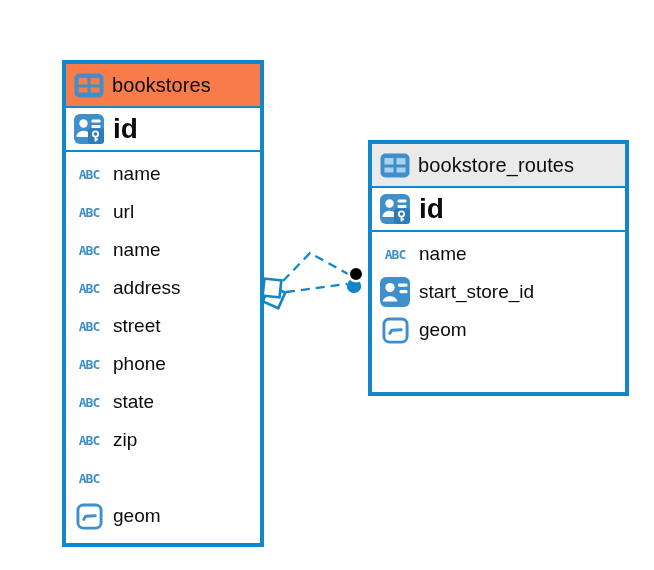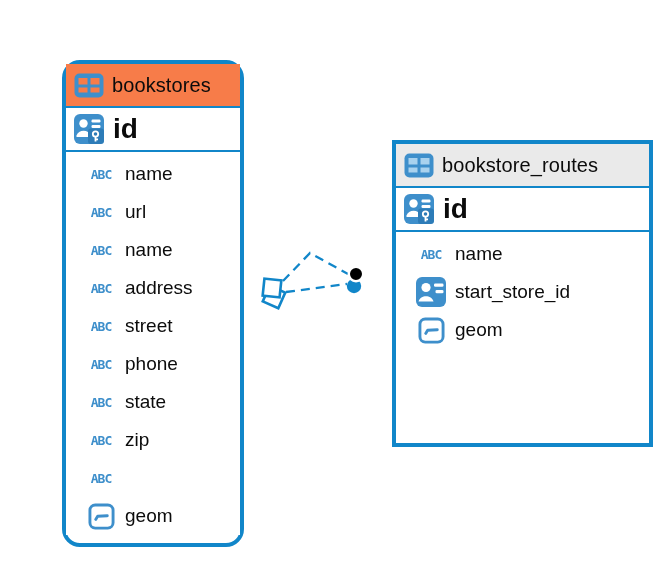--- a/index.html
+++ b/index.html
@@ -3,37 +3,37 @@
 <meta charset="utf-8">
 <style>
   html,body{margin:0;padding:0;background:#ffffff;}
   .canvas{
     position:relative;width:654px;height:570px;background:#ffffff;overflow:hidden;
     font-family:"Liberation Sans",sans-serif;color:#0b0b0b;
   }
   .etable{
     position:absolute;border:4.5px solid #1186C9;background:#ffffff;box-sizing:border-box;
   }
-  .t-bookstores{left:62px;top:60px;width:182px;height:487px;border-radius:18px;}
-  .t-routes{left:368px;top:140px;width:261px;height:307px;margin-left:24px;}
+  .t-bookstores{left:62px;top:60px;width:202px;height:487px;}
+  .t-routes{left:368px;top:140px;width:261px;height:256px;}
   .thead{
     height:44px;display:flex;align-items:center;gap:8px;padding:0 6px 0 8px;
     border-bottom:2.5px solid #1186C9;box-sizing:border-box;
     font-size:20px;letter-spacing:0.1px;white-space:nowrap;
   }
   .thead.orange{background:#F77C49;}
   .thead.gray{background:#EAEAEA;}
   .keyrow{
     height:44px;display:flex;align-items:center;gap:9px;padding:0 6px 0 8px;
     border-bottom:2.5px solid #1186C9;box-sizing:border-box;
     font-size:28px;font-weight:700;background:#ffffff;white-space:nowrap;
   }
   .tbody{padding:3px 0 4px 0;}
   .trow{
-    height:38px;display:flex;align-items:center;gap:9px;padding:0 6px 0 20px;
+    height:38px;display:flex;align-items:center;gap:9px;padding:0 6px 0 8px;
     font-size:19px;background:#ffffff;white-space:nowrap;
   }
   .icn{width:30px;min-width:30px;display:flex;align-items:center;justify-content:center;}
   .abc{
     font-family:"DejaVu Sans Mono",monospace;font-weight:700;font-size:13px;
     color:#3E8FCB;letter-spacing:-1px;
   }
   .overlay{position:absolute;left:0;top:0;pointer-events:none;}
   .dash{fill:none;stroke:#1186C9;stroke-width:2.3;stroke-dasharray:9 6;}
 </style>

